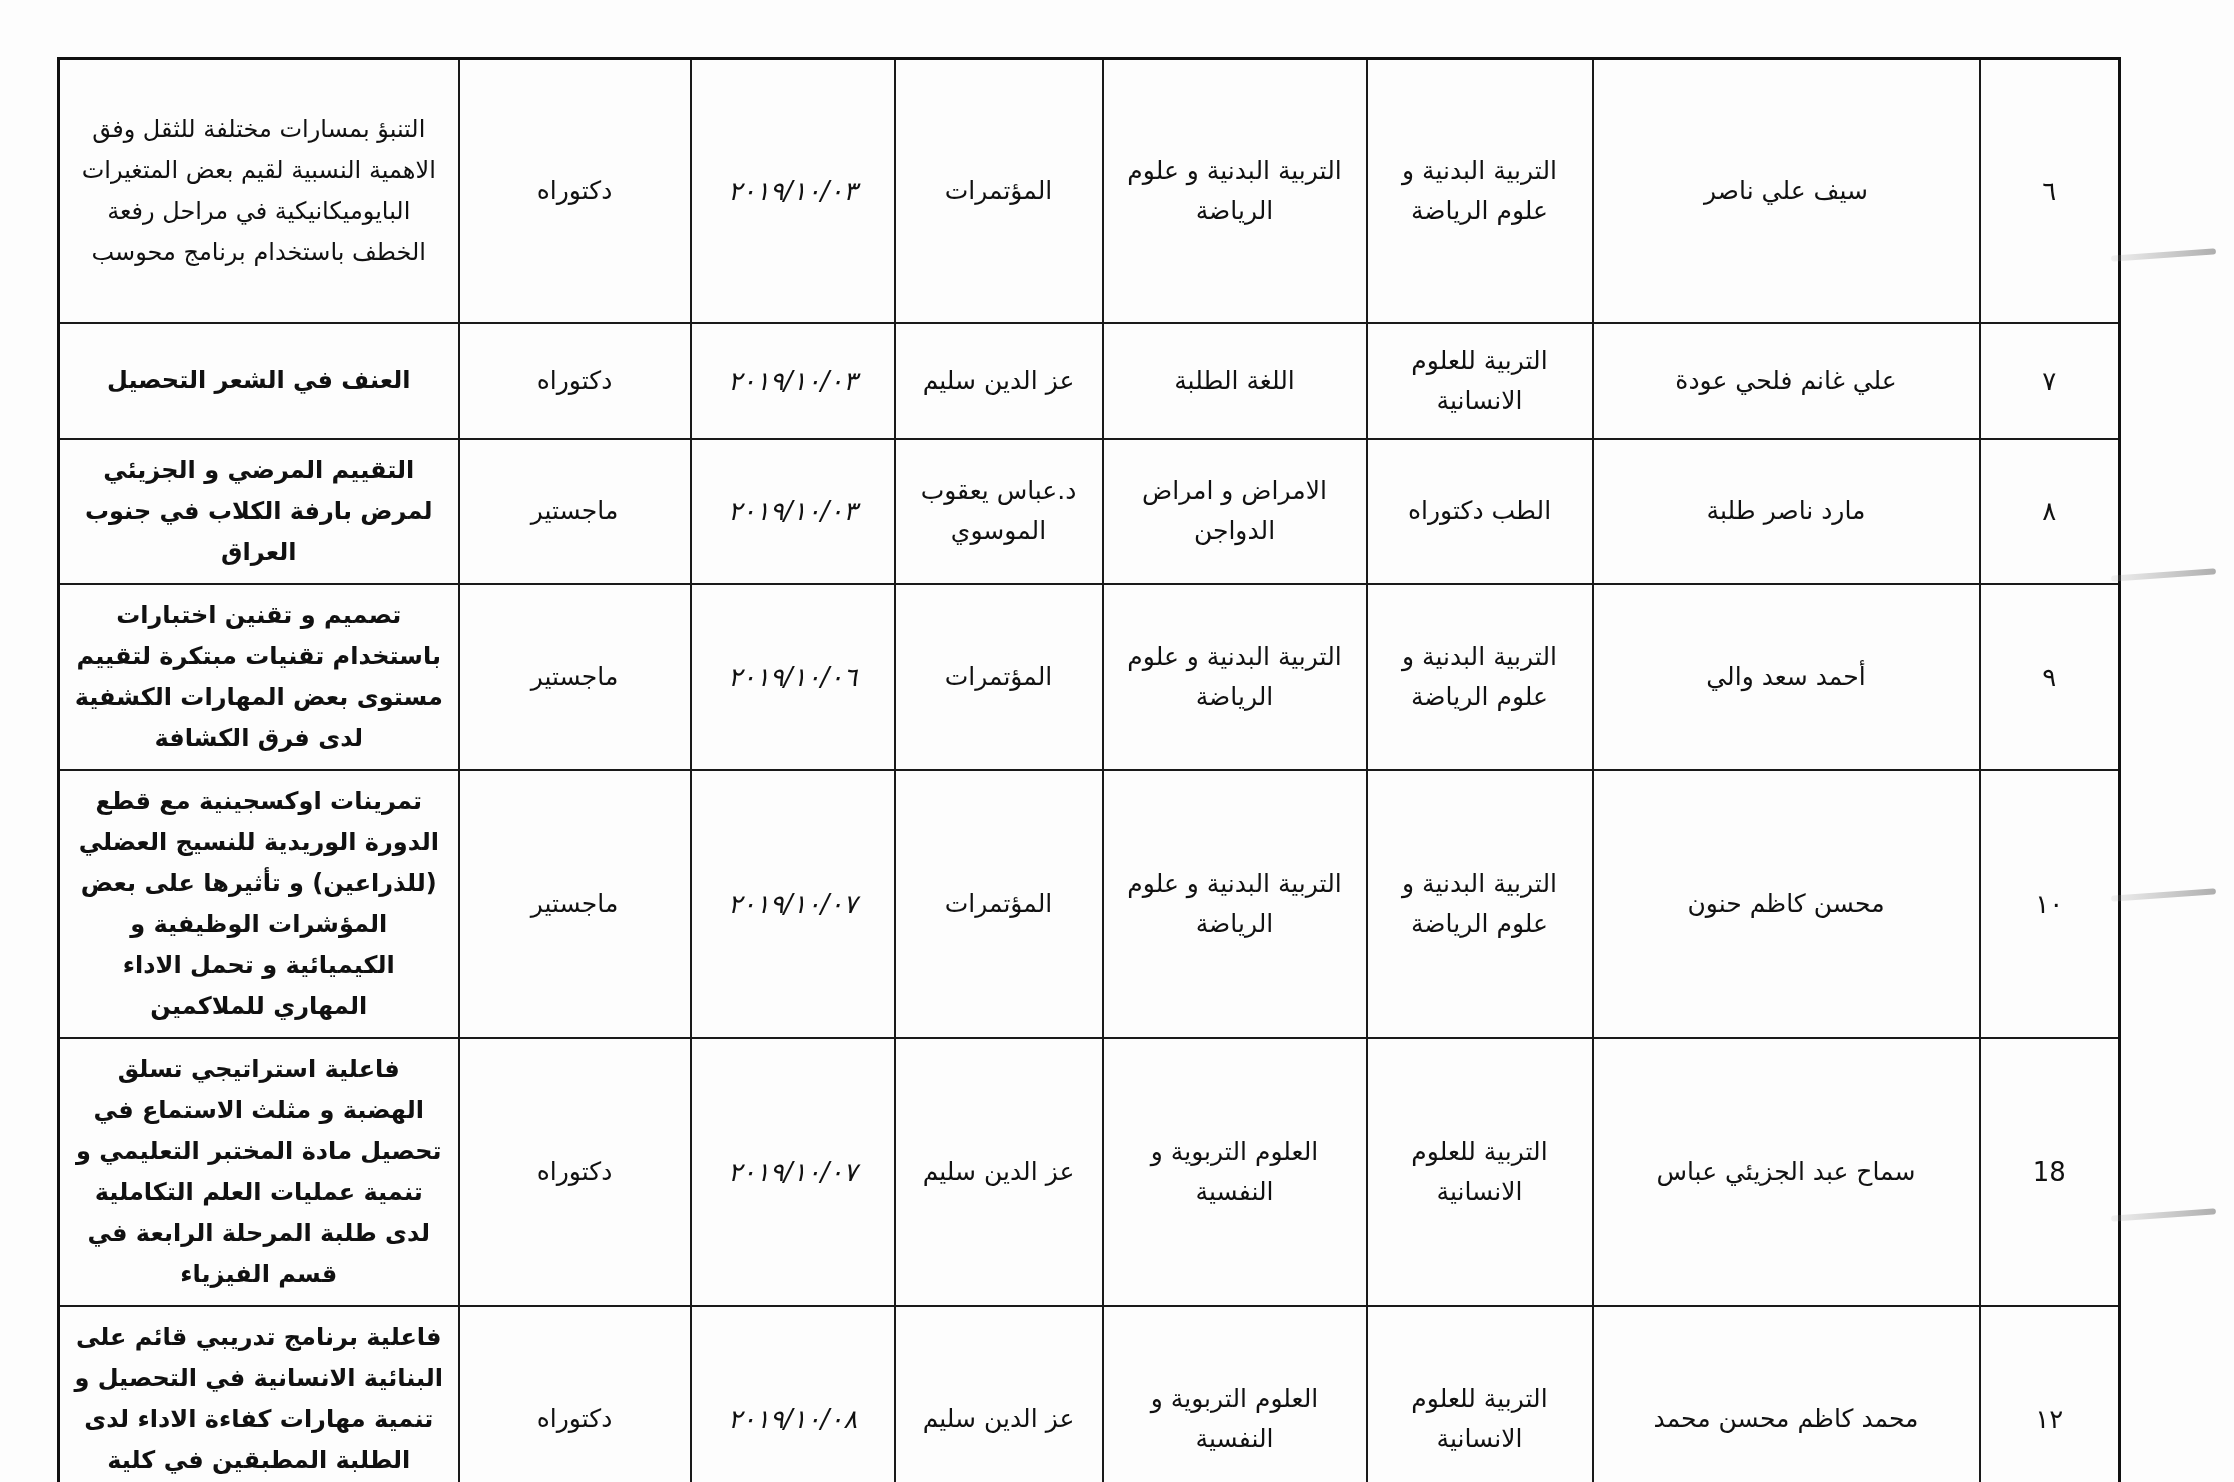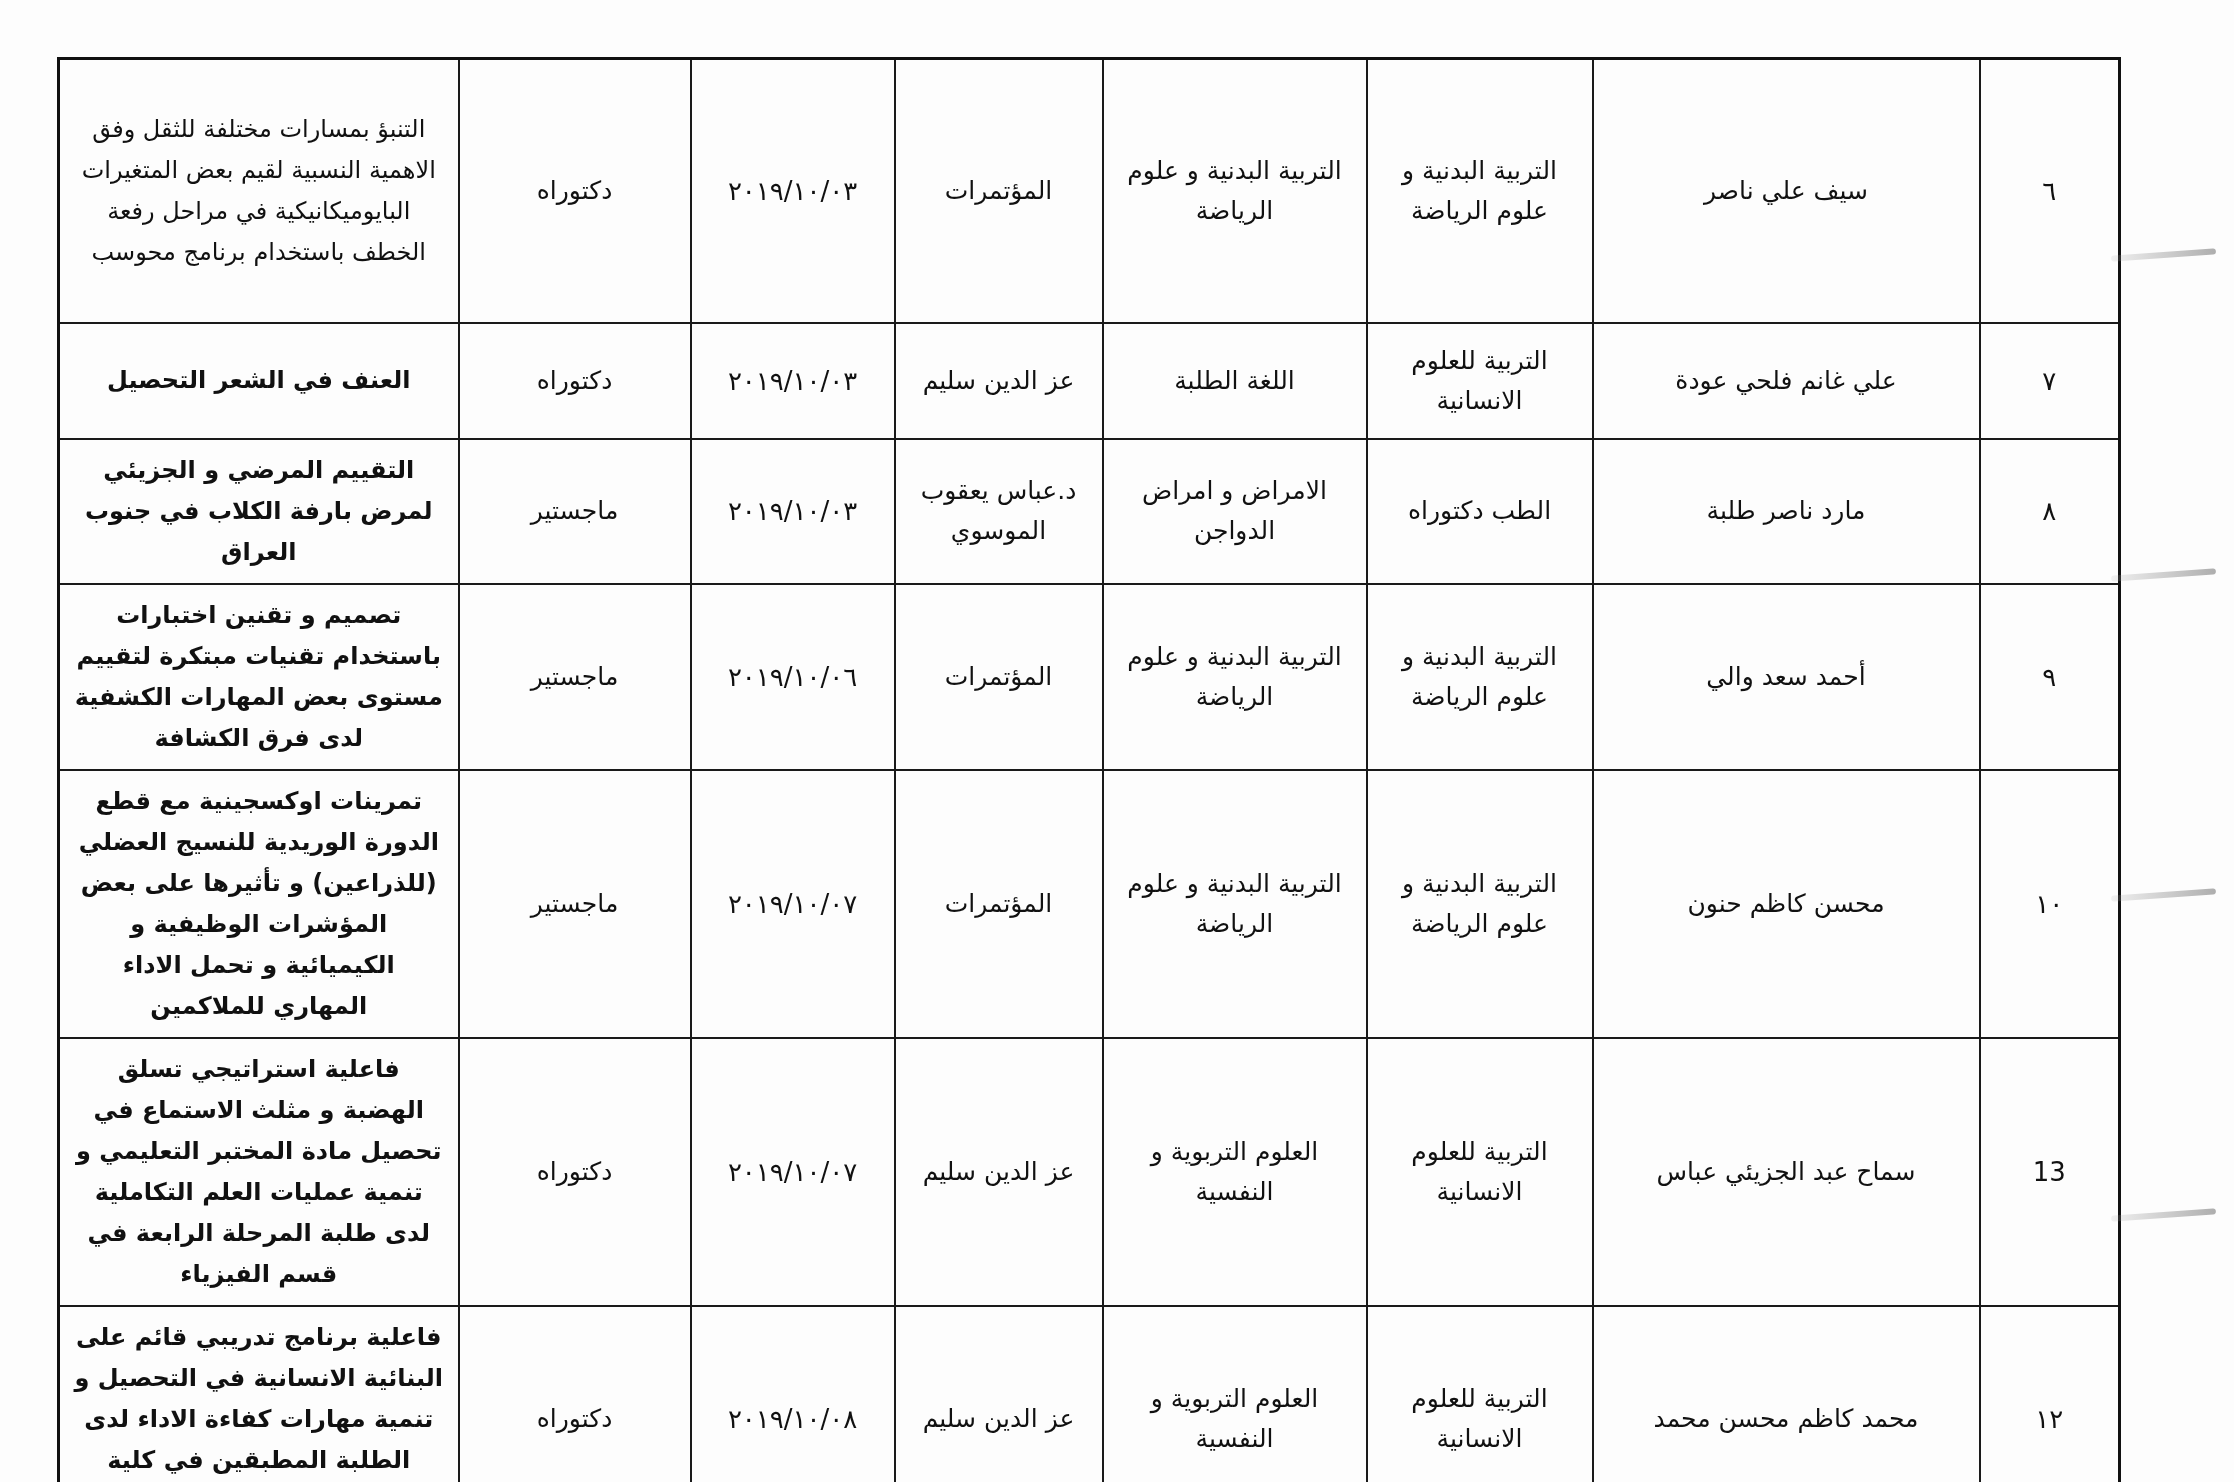--- a/index.html
+++ b/index.html
@@ -11,21 +11,21 @@
   table {
     border-collapse:collapse; direction:rtl; table-layout:fixed;
     border:3px solid #111;
   }
   td {
     border:2px solid #1a1a1a; text-align:center; vertical-align:middle;
     color:#111; font-size:25px; line-height:40px; padding:4px 10px;
   }
   td.idx { font-size:26px; }
   td.title { font-weight:bold; font-size:24px; line-height:41px; padding:10px 14px; }
-  td.date { font-size:26px; letter-spacing:3px; direction:ltr; }
+  td.date { font-size:26px; letter-spacing:3px; direction:ltr;font-style:italic; }
   .smudge {
     position:absolute; right:18px; width:105px; height:6px;
     background:linear-gradient(90deg, rgba(170,170,170,0.15), rgba(140,140,140,0.7));
     transform:rotate(-4deg); border-radius:3px;
   }
 </style>
 </head>
 <body>
 
 <div class="table-wrap">
@@ -85,21 +85,21 @@
         <td class="idx">١٠</td>
         <td>محسن كاظم حنون</td>
         <td>التربية البدنية و علوم الرياضة</td>
         <td>التربية البدنية و علوم الرياضة</td>
         <td>المؤتمرات</td>
         <td class="date">٢٠١٩/١٠/٠٧</td>
         <td>ماجستير</td>
         <td class="title">تمرينات اوكسجينية مع قطع الدورة الوريدية للنسيج العضلي (للذراعين) و تأثيرها على بعض المؤشرات الوظيفية و الكيميائية و تحمل الاداء المهاري للملاكمين</td>
       </tr>
       <tr style="height:250px">
-        <td class="idx">13</td>
+        <td class="idx">18</td>
         <td>سماح عبد الجزيئي عباس</td>
         <td>التربية للعلوم الانسانية</td>
         <td>العلوم التربوية و النفسية</td>
         <td>عز الدين سليم</td>
         <td class="date">٢٠١٩/١٠/٠٧</td>
         <td>دكتوراه</td>
         <td class="title">فاعلية استراتيجي تسلق الهضبة و مثلث الاستماع في تحصيل مادة المختبر التعليمي و تنمية عمليات العلم التكاملية لدى طلبة المرحلة الرابعة في قسم الفيزياء</td>
       </tr>
       <tr style="height:220px">
         <td class="idx">١٢</td>

